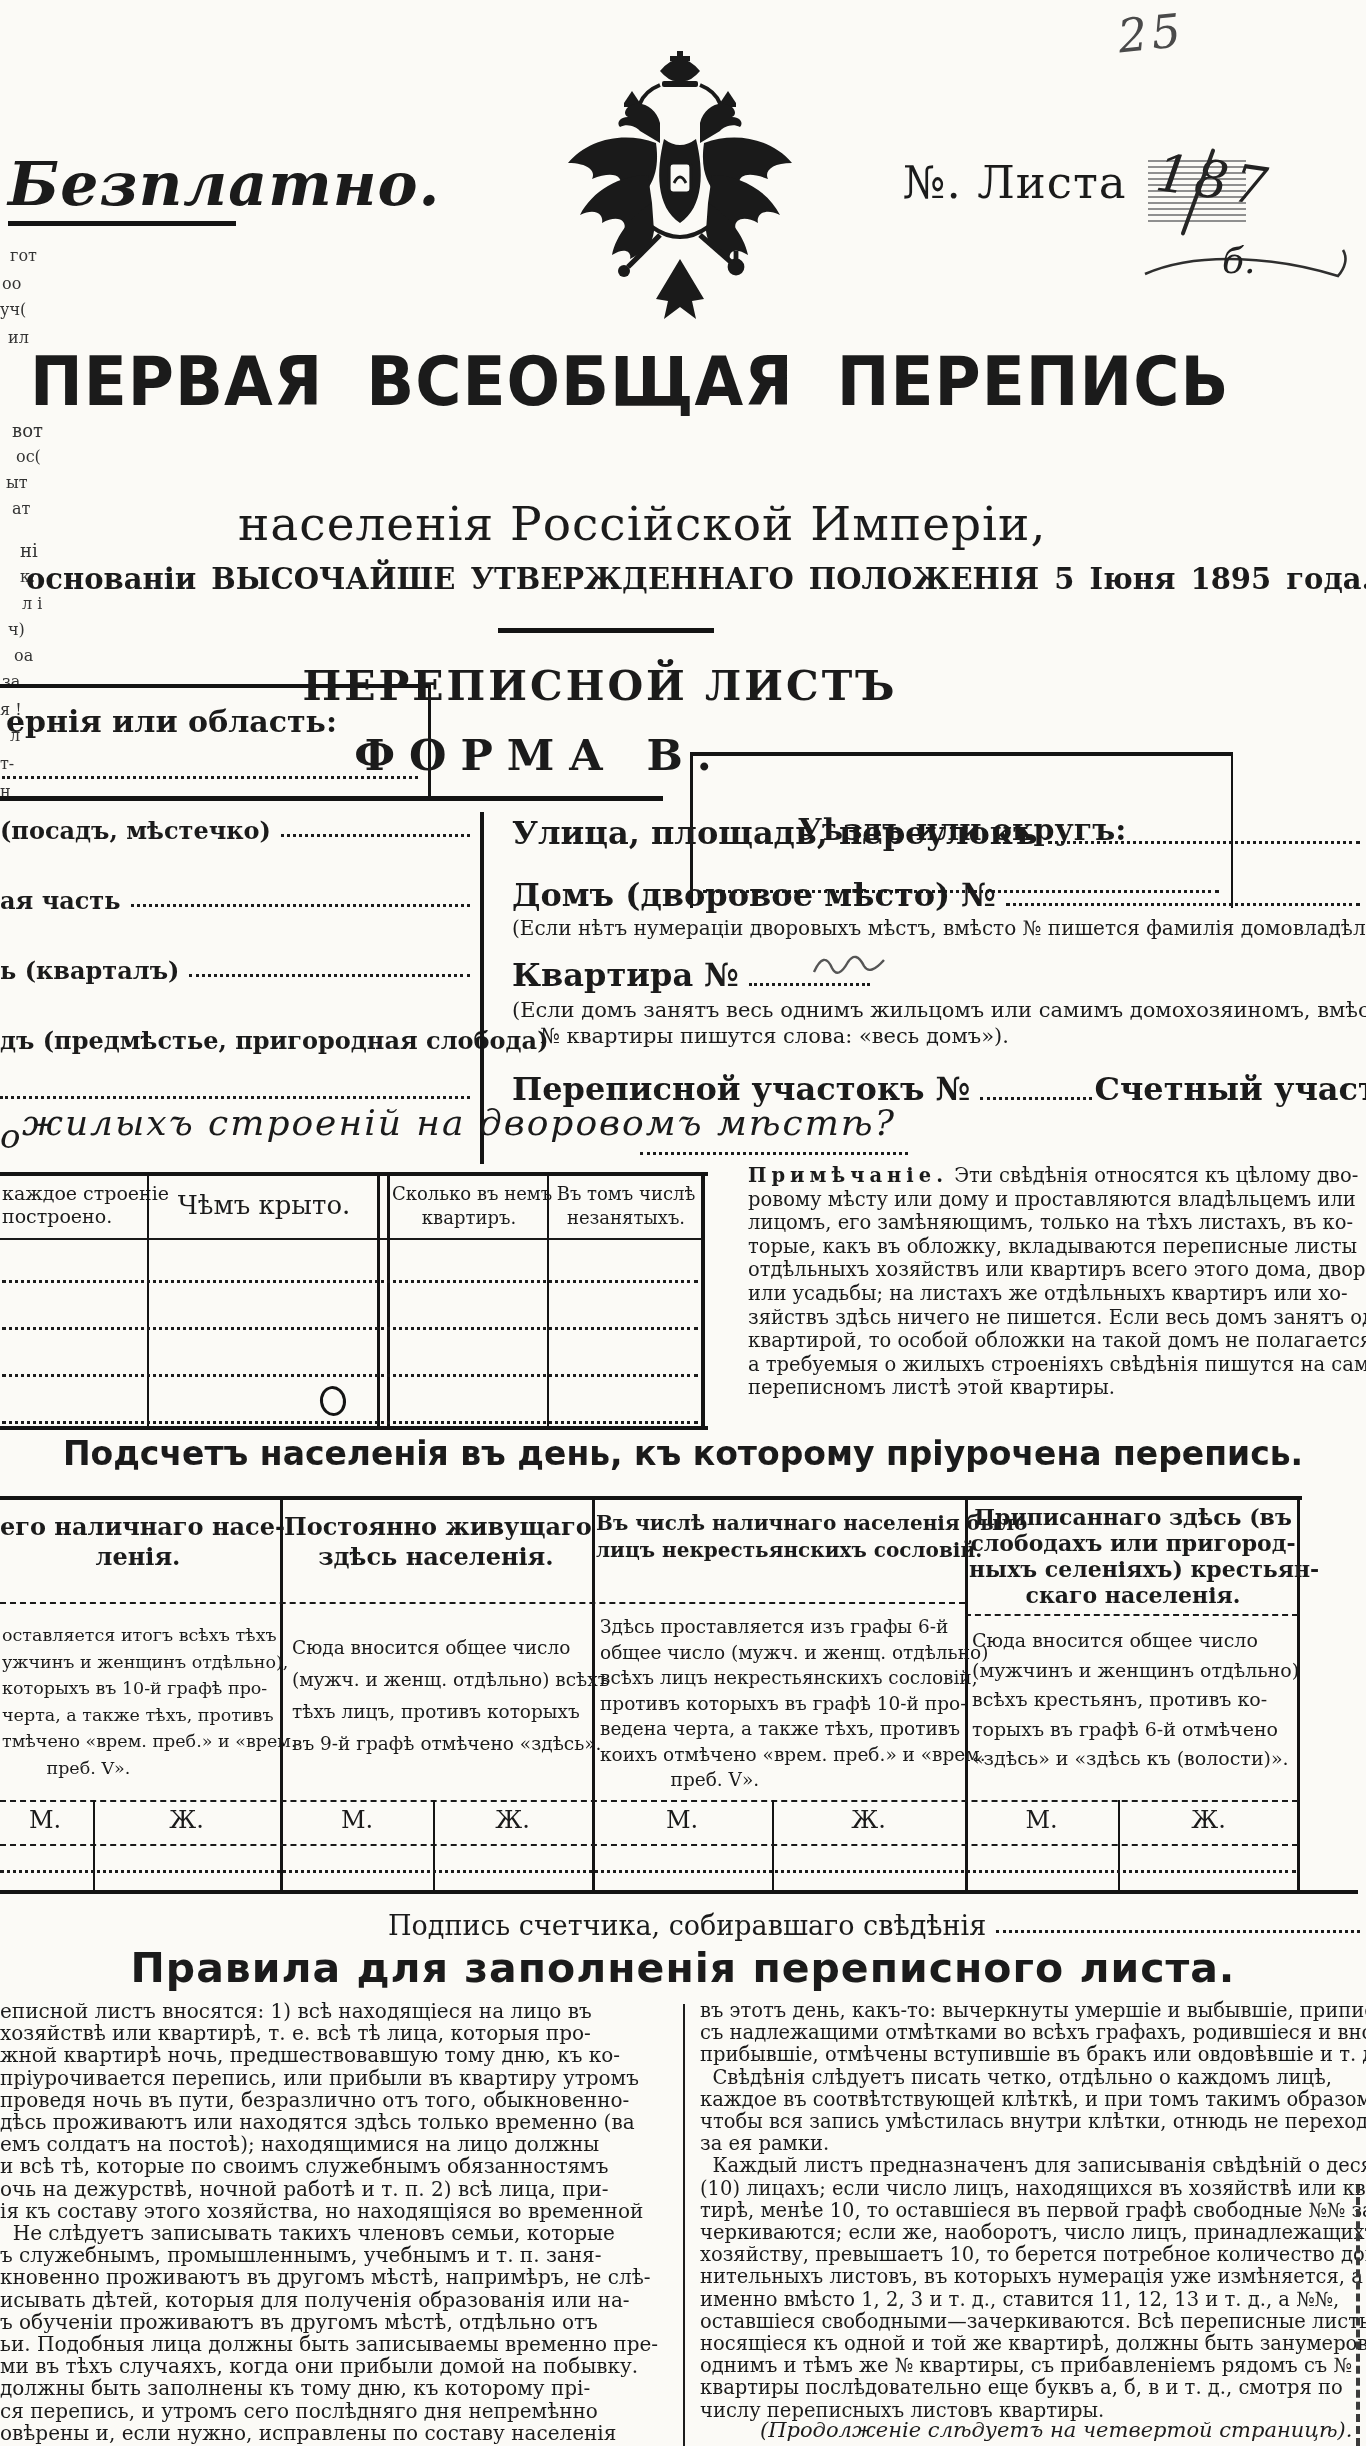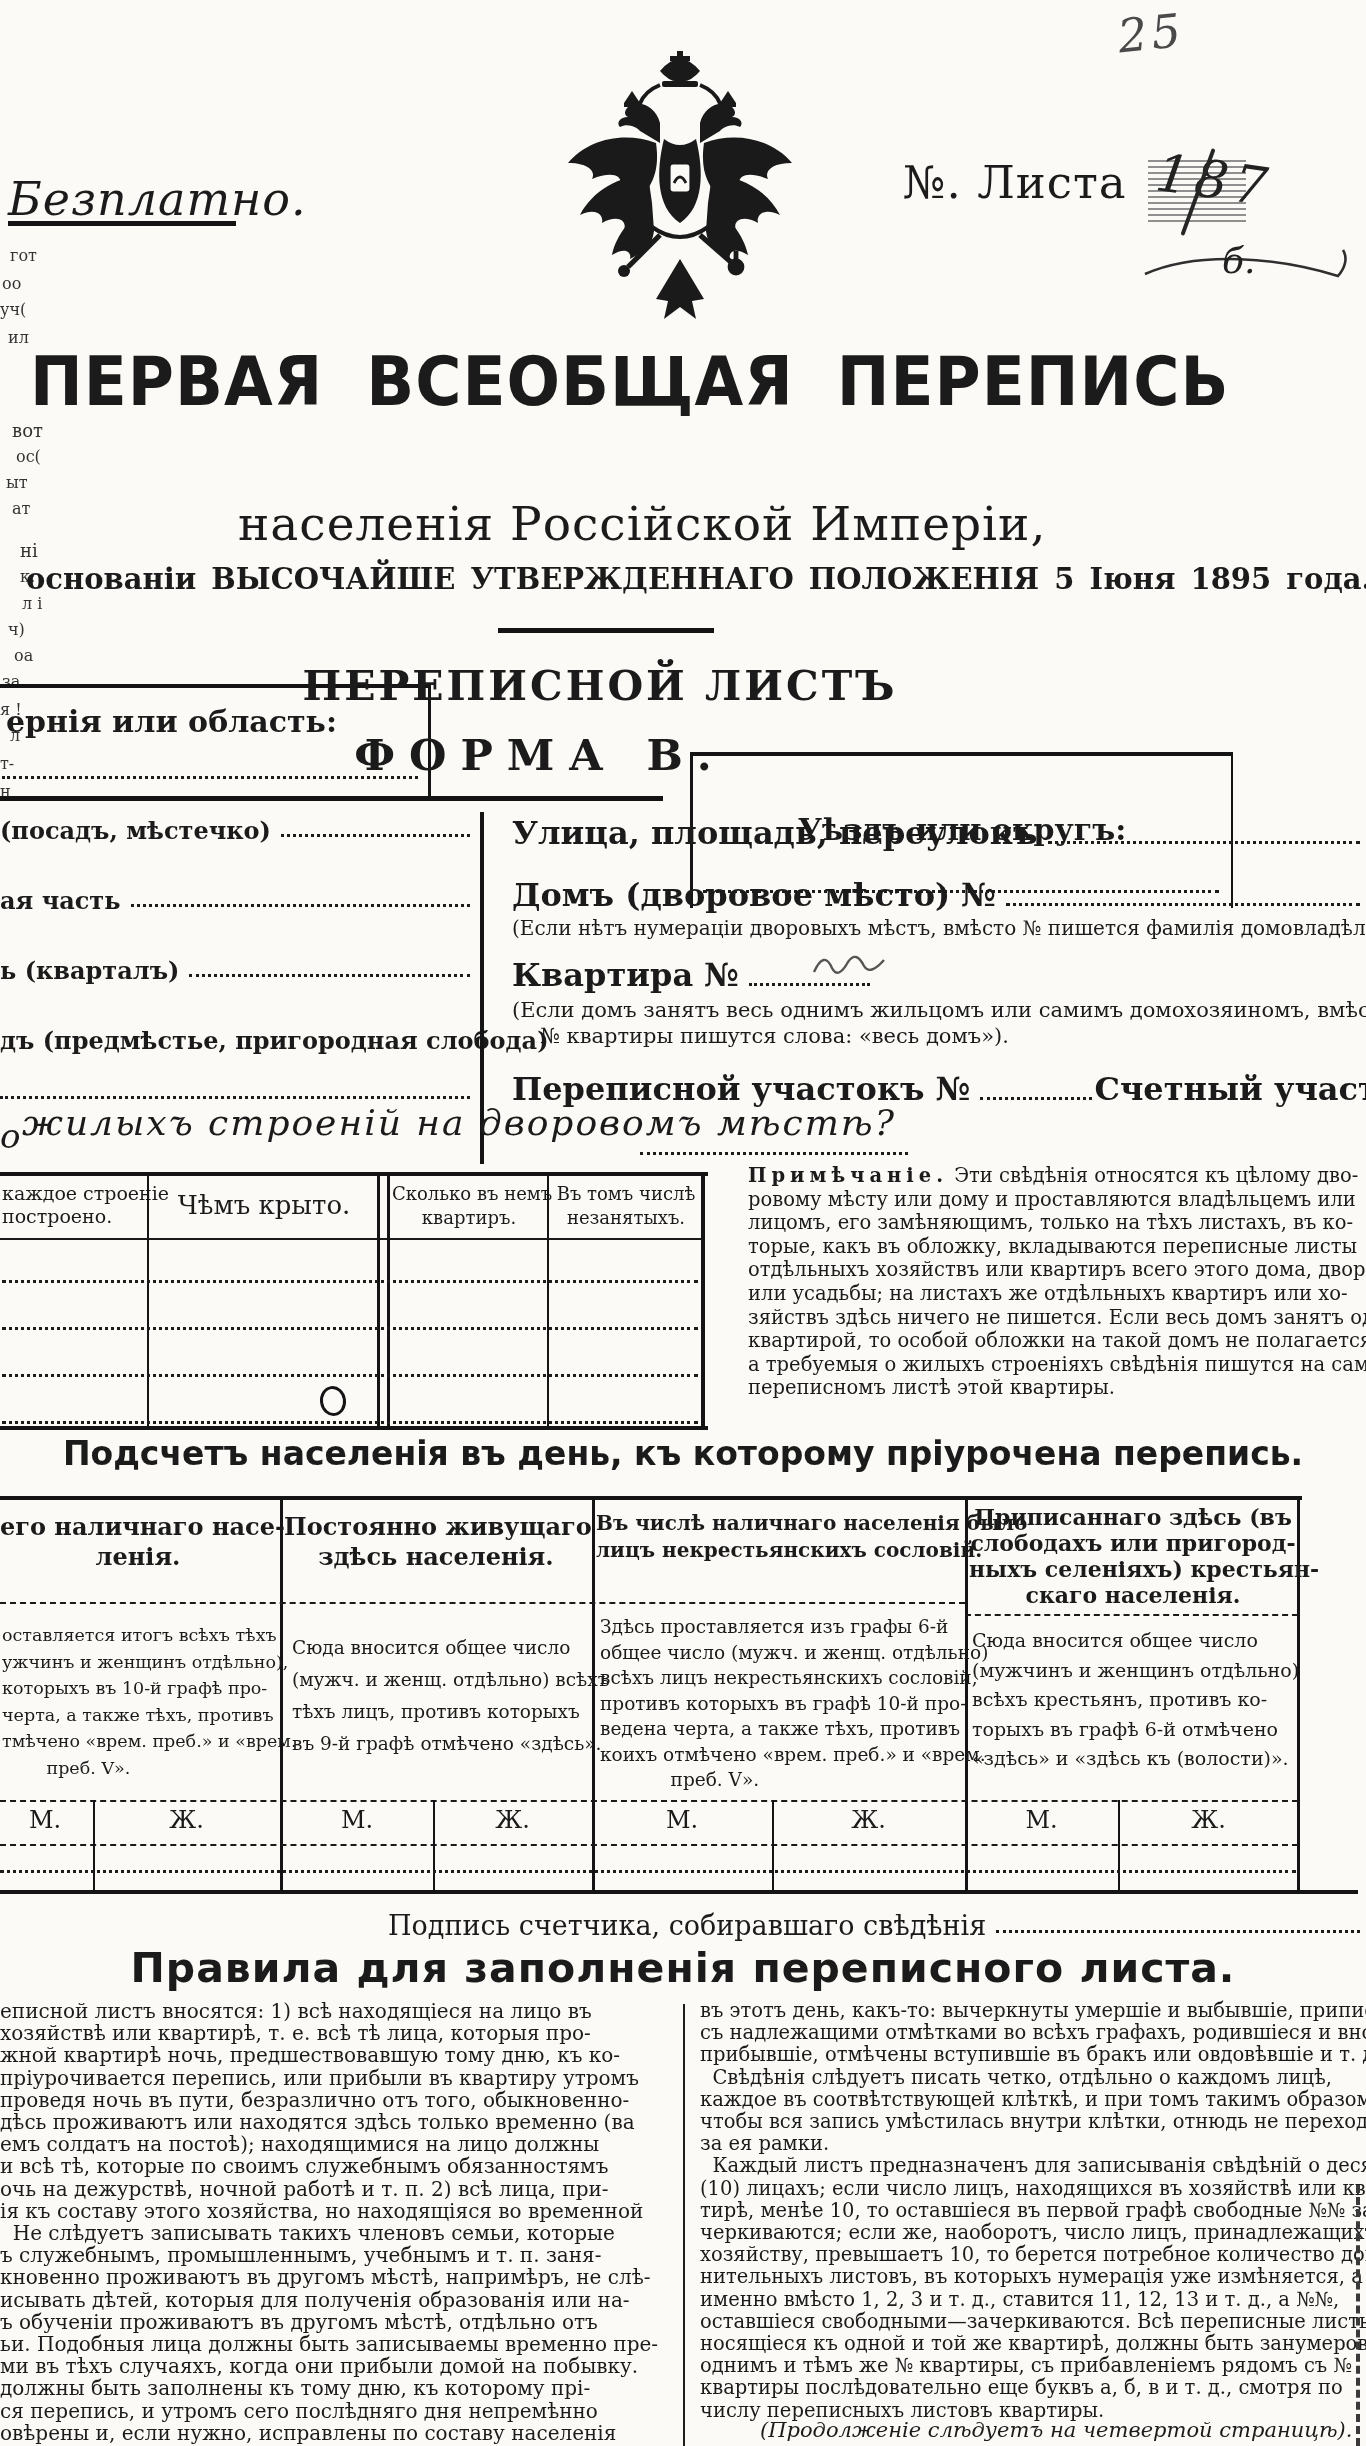--- a/index.html
+++ b/index.html
@@ -9,21 +9,21 @@
     font-family:"DejaVu Serif",serif;
   }
   .abs{position:absolute;}
   .hline{position:absolute;background:#141414;height:4px;}
   .vline{position:absolute;background:#141414;width:3px;}
   .dotline{position:absolute;border-bottom:3px dotted #1c1c1c;height:0;}
   .sans{font-family:"DejaVu Sans",sans-serif;}
   [data-bind-lines]>div{white-space:pre;}
 
   
-  .free-label{left:8px;top:172px;font-size:46px;font-weight:normal;font-style:italic;letter-spacing:1px;}
+  .free-label{left:8px;top:149px;font-size:60px;font-weight:bold;font-style:italic;letter-spacing:1px;}
   .free-underline{left:8px;top:221px;width:228px;height:5px;}
   .mfrags div{position:absolute;font-size:16px;color:#333;}
   .mfrags div:nth-child(1){left:10px;top:246px}.mfrags div:nth-child(2){left:2px;top:274px}
   .mfrags div:nth-child(3){left:0;top:300px}.mfrags div:nth-child(4){left:8px;top:328px}
   .mfrags div:nth-child(5){left:12px;top:420px;font-size:18px}.mfrags div:nth-child(6){left:16px;top:447px}
   .mfrags div:nth-child(7){left:6px;top:473px}.mfrags div:nth-child(8){left:12px;top:499px}
   .mfrags div:nth-child(9){left:20px;top:540px;font-size:18px}.mfrags div:nth-child(10){left:20px;top:567px}
   .mfrags div:nth-child(11){left:22px;top:594px}.mfrags div:nth-child(12){left:8px;top:620px}
   .mfrags div:nth-child(13){left:14px;top:646px}.mfrags div:nth-child(14){left:2px;top:672px}
   .mfrags div:nth-child(15){left:0;top:700px}.mfrags div:nth-child(16){left:10px;top:726px}

